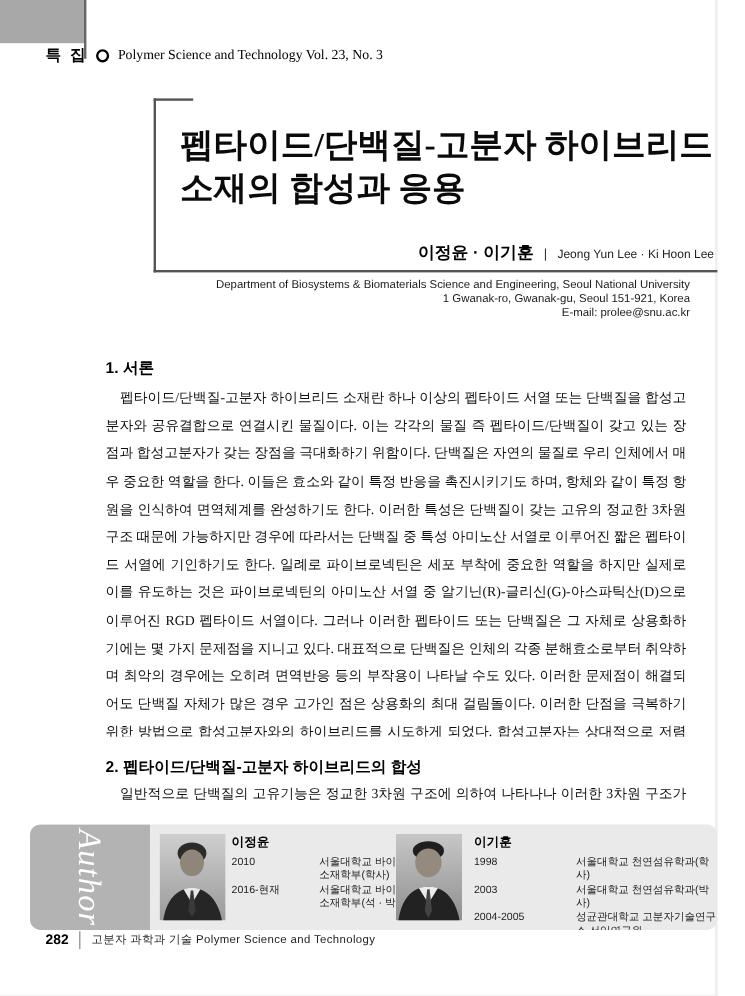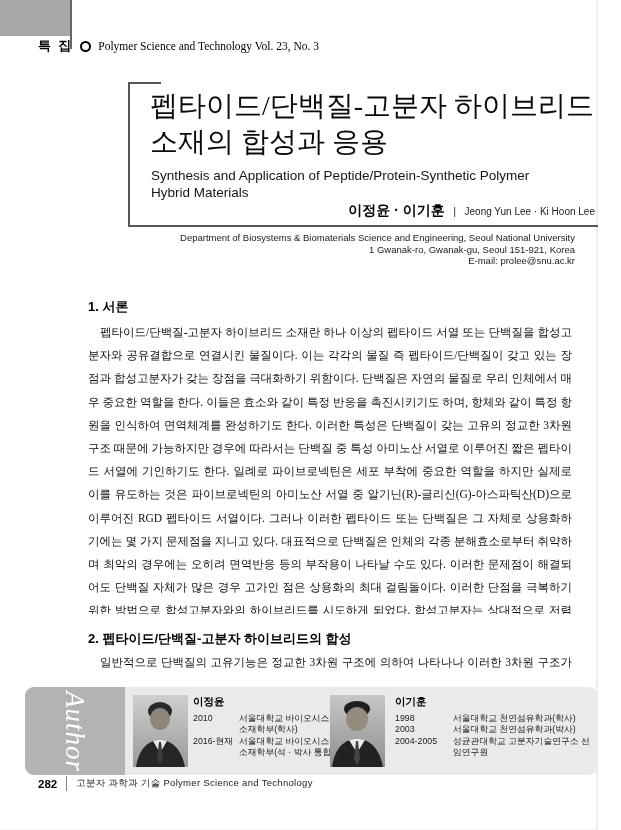--- a/index.html
+++ b/index.html
@@ -14,21 +14,21 @@
   
   .jheader{position:absolute;left:38px;top:37px;display:flex;align-items:center;gap:5px;
     font-family:"Liberation Serif",serif;}
   .jheader .special{font-weight:bold;font-size:13px;letter-spacing:2px;color:#000;}
   .jheader .ring{display:inline-block;width:7px;height:7px;border:2.5px solid #000;border-radius:50%;margin:0 2px;}
   .jheader .jref{font-size:11.5px;color:#000;}
   
   .titleblock{position:absolute;left:128px;top:82px;width:470px;height:145px;
     border-left:2px solid #555;border-bottom:2px solid #555;box-sizing:border-box;}
   .titleblock::before{content:"";position:absolute;left:-2px;top:0;width:33px;height:2px;background:#555;}
-  .title-ko{margin:6px 0 0 20px;font-family:"Liberation Serif",serif;font-weight:400;
+  .title-ko{margin:22px 0 0 20px;font-family:"Liberation Serif",serif;font-weight:700;
     font-size:28px;line-height:36px;color:#0a0a0a;}
   .title-en{margin:7px 0 0 21px;font-size:13.5px;line-height:17px;color:#151515;}
   .authors-line{position:absolute;right:3px;bottom:5px;white-space:nowrap;}
   .authors-ko{font-weight:bold;font-size:14px;color:#000;}
   .authors-sep{font-size:11px;color:#333;margin:0 4px;}
   .authors-en{font-size:10px;color:#222;}
   
   .affiliation{position:absolute;right:23px;top:232px;text-align:right;
     font-size:9.5px;line-height:11.5px;color:#1a1a1a;}
   
@@ -45,21 +45,21 @@
   .author-panel{position:absolute;left:0;top:0;width:100px;height:100%;background:#b3b3b3;
     display:flex;align-items:center;justify-content:center;}
   .author-panel .vlabel{font-family:"Liberation Serif",serif;font-style:italic;color:#fff;
     font-size:27px;transform:rotate(90deg);letter-spacing:1px;}
   .photo{position:absolute;top:8px;width:55px;height:72px;display:block;}
   .photo1{left:108px;} .photo2{left:305px;}
   .bio{position:absolute;top:8px;}
   .bio1{left:168px;} .bio2{left:370px;}
   .bio .bname{font-weight:bold;font-size:10.5px;color:#000;margin-bottom:4px;}
   .bio .rows{display:flex;flex-direction:column;gap:0;}
-  .bio .row{display:flex;font-size:8.8px;line-height:11.4px;color:#1c1c1c;}
+  .bio .row{display:flex;font-size:8.8px;line-height:11.4px;color:#1c1c1c;gap:27px;}
   .bio1 .row .period{width:46px;flex:0 0 46px;}
   .bio2 .row .period{width:58px;flex:0 0 58px;}
   .bio .row .desc{white-space:pre-line;}
   
   .footer{position:absolute;left:38px;top:776px;display:flex;align-items:center;}
   .footer .pnum{font-weight:bold;font-size:11.5px;color:#000;}
   .footer .fsep{width:1px;height:15px;background:#888;margin:0 9px;}
   .footer .ftitle{font-size:9.5px;color:#222;letter-spacing:0.3px;}
 </style>
 </head>
@@ -73,24 +73,20 @@
   <div class="jheader">
     <span class="special">특 집</span>
     <span class="ring"></span>
     <span class="jref">Polymer Science and Technology Vol. 23, No. 3</span>
   </div>
 
   <div class="titleblock">
     <div class="title-ko">
       <div>펩타이드/단백질-고분자 하이브리드</div>
       <div>소재의 합성과 응용</div>
-    </div>
-    <div class="title-en">
-      <div>Synthesis and Application of Peptide/Protein-Synthetic Polymer</div>
-      <div>Hybrid Materials</div>
     </div>
     <div class="authors-line">
       <span class="authors-ko">이정윤 · 이기훈</span>
       <span class="authors-sep">|</span>
       <span class="authors-en">Jeong Yun Lee · Ki Hoon Lee</span>
     </div>
   </div>
 
   <div class="affiliation">
     <div>Department of Biosystems &amp; Biomaterials Science and Engineering, Seoul National University</div>

